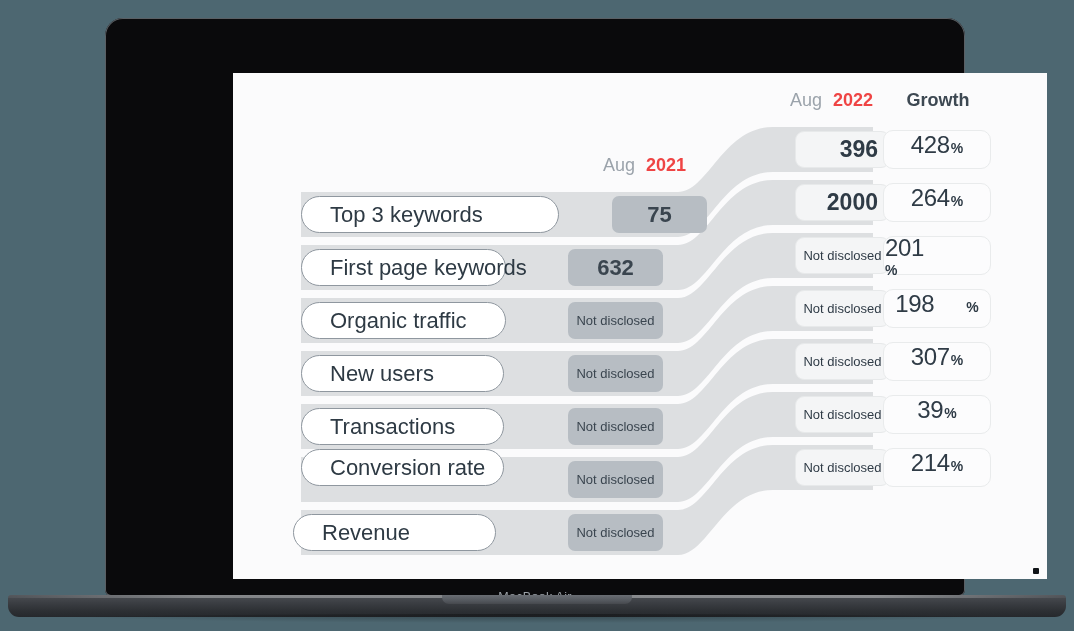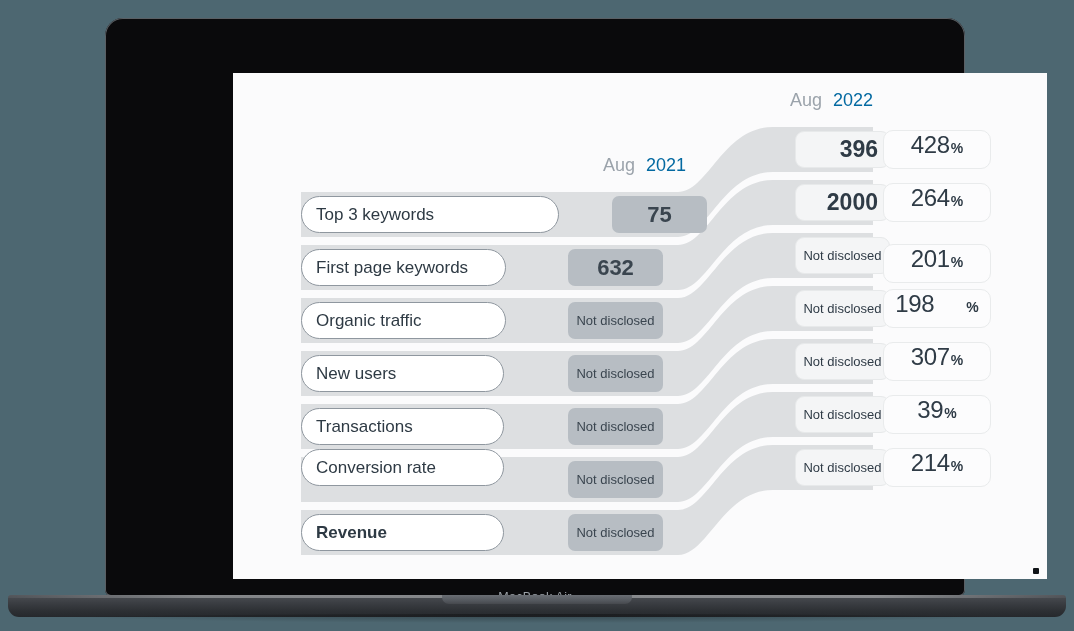--- a/index.html
+++ b/index.html
@@ -102,39 +102,39 @@
     left: 0; top: 0;
     width: 814px; height: 506px;
   }
 
   .col-header {
     position: absolute;
     font-size: 18px;
     white-space: nowrap;
   }
   .hdr-month { color: #9ba3ab; font-weight: 400; }
-  .hdr-year  { color: #0369a1; font-weight: 400; }
+  .hdr-year  { color: #ef4444; font-weight: 700; }
   .hdr-growth { color: #3d4852; font-weight: 700; }
 
   #hdr-2021 { left: 333px; top: 82px; text-align: right; width: 120px; }
   #hdr-2022 { left: 520px; top: 17px; text-align: right; width: 120px; }
   #hdr-growth { left: 640px; top: 17px; text-align: center; width: 130px; }
 
   
   .label-pill {
     position: absolute;
     height: 37px;
     background: #ffffff;
     border: 1px solid #8f979f;
     border-radius: 19px;
     box-sizing: border-box;
     display: flex;
     align-items: center;
-    padding-left: 14px;
-    font-size: 17px;
+    padding-left: 28px;
+    font-size: 22px;
     color: #2e3a44;
     white-space: nowrap;
   }
 
   
   .chip-2021 {
     position: absolute;
     left: 335px;
     width: 95px;
     height: 37px;
@@ -225,20 +225,21 @@
         <div class="col-header" id="hdr-2021">
           <span class="hdr-month" style="margin-right: 6px;">Aug</span>
           <span class="hdr-year">2021</span>
         </div>
 
         <div class="col-header" id="hdr-2022">
           <span class="hdr-month" style="margin-right: 6px;">Aug</span>
           <span class="hdr-year">2022</span>
         </div>
 
+        <div class="col-header hdr-growth" id="hdr-growth">Growth</div>
 
         <div id="rows-layer">
             <div class="label-pill" style="left: 68px; top: 123px; width: 258px;">
               <span>Top 3 keywords</span>
             </div>
             <div class="chip-2021 big" style="top: 123px; margin-left: 44px;">
               <span>75</span>
             </div>
             <div class="chip-2022 big" style="top: 58px;">
               <span>396</span>
@@ -262,21 +263,21 @@
             </div>
             <div class="label-pill" style="left: 68px; top: 229px; width: 205px;">
               <span>Organic traffic</span>
             </div>
             <div class="chip-2021 small" style="top: 229px;">
               <span>Not disclosed</span>
             </div>
             <div class="chip-2022 small" style="top: 164px;">
               <span>Not disclosed</span>
             </div>
-            <div class="chip-growth" style="top: 171px;">
+            <div class="chip-growth" style="top: 163px; flex-direction: column;">
               <span class="gnum">201</span>
               <span class="gpct">%</span>
             </div>
             <div class="label-pill" style="left: 68px; top: 282px; width: 203px;">
               <span>New users</span>
             </div>
             <div class="chip-2021 small" style="top: 282px;">
               <span>Not disclosed</span>
             </div>
             <div class="chip-2022 small" style="top: 217px;">
@@ -305,21 +306,21 @@
             <div class="chip-2021 small" style="top: 388px;">
               <span>Not disclosed</span>
             </div>
             <div class="chip-2022 small" style="top: 323px;">
               <span>Not disclosed</span>
             </div>
             <div class="chip-growth" style="top: 322px; border-radius: 10px;">
               <span class="gnum">39</span>
               <span class="gpct">%</span>
             </div>
-            <div class="label-pill" style="left: 68px; top: 441px; width: 203px; font-weight: bold;">
+            <div class="label-pill" style="left: 60px; top: 441px; width: 203px;">
               <span>Revenue</span>
             </div>
             <div class="chip-2021 small" style="top: 441px;">
               <span>Not disclosed</span>
             </div>
             <div class="chip-2022 small" style="top: 376px;">
               <span>Not disclosed</span>
             </div>
             <div class="chip-growth" style="top: 375px;">
               <span class="gnum">214</span>

